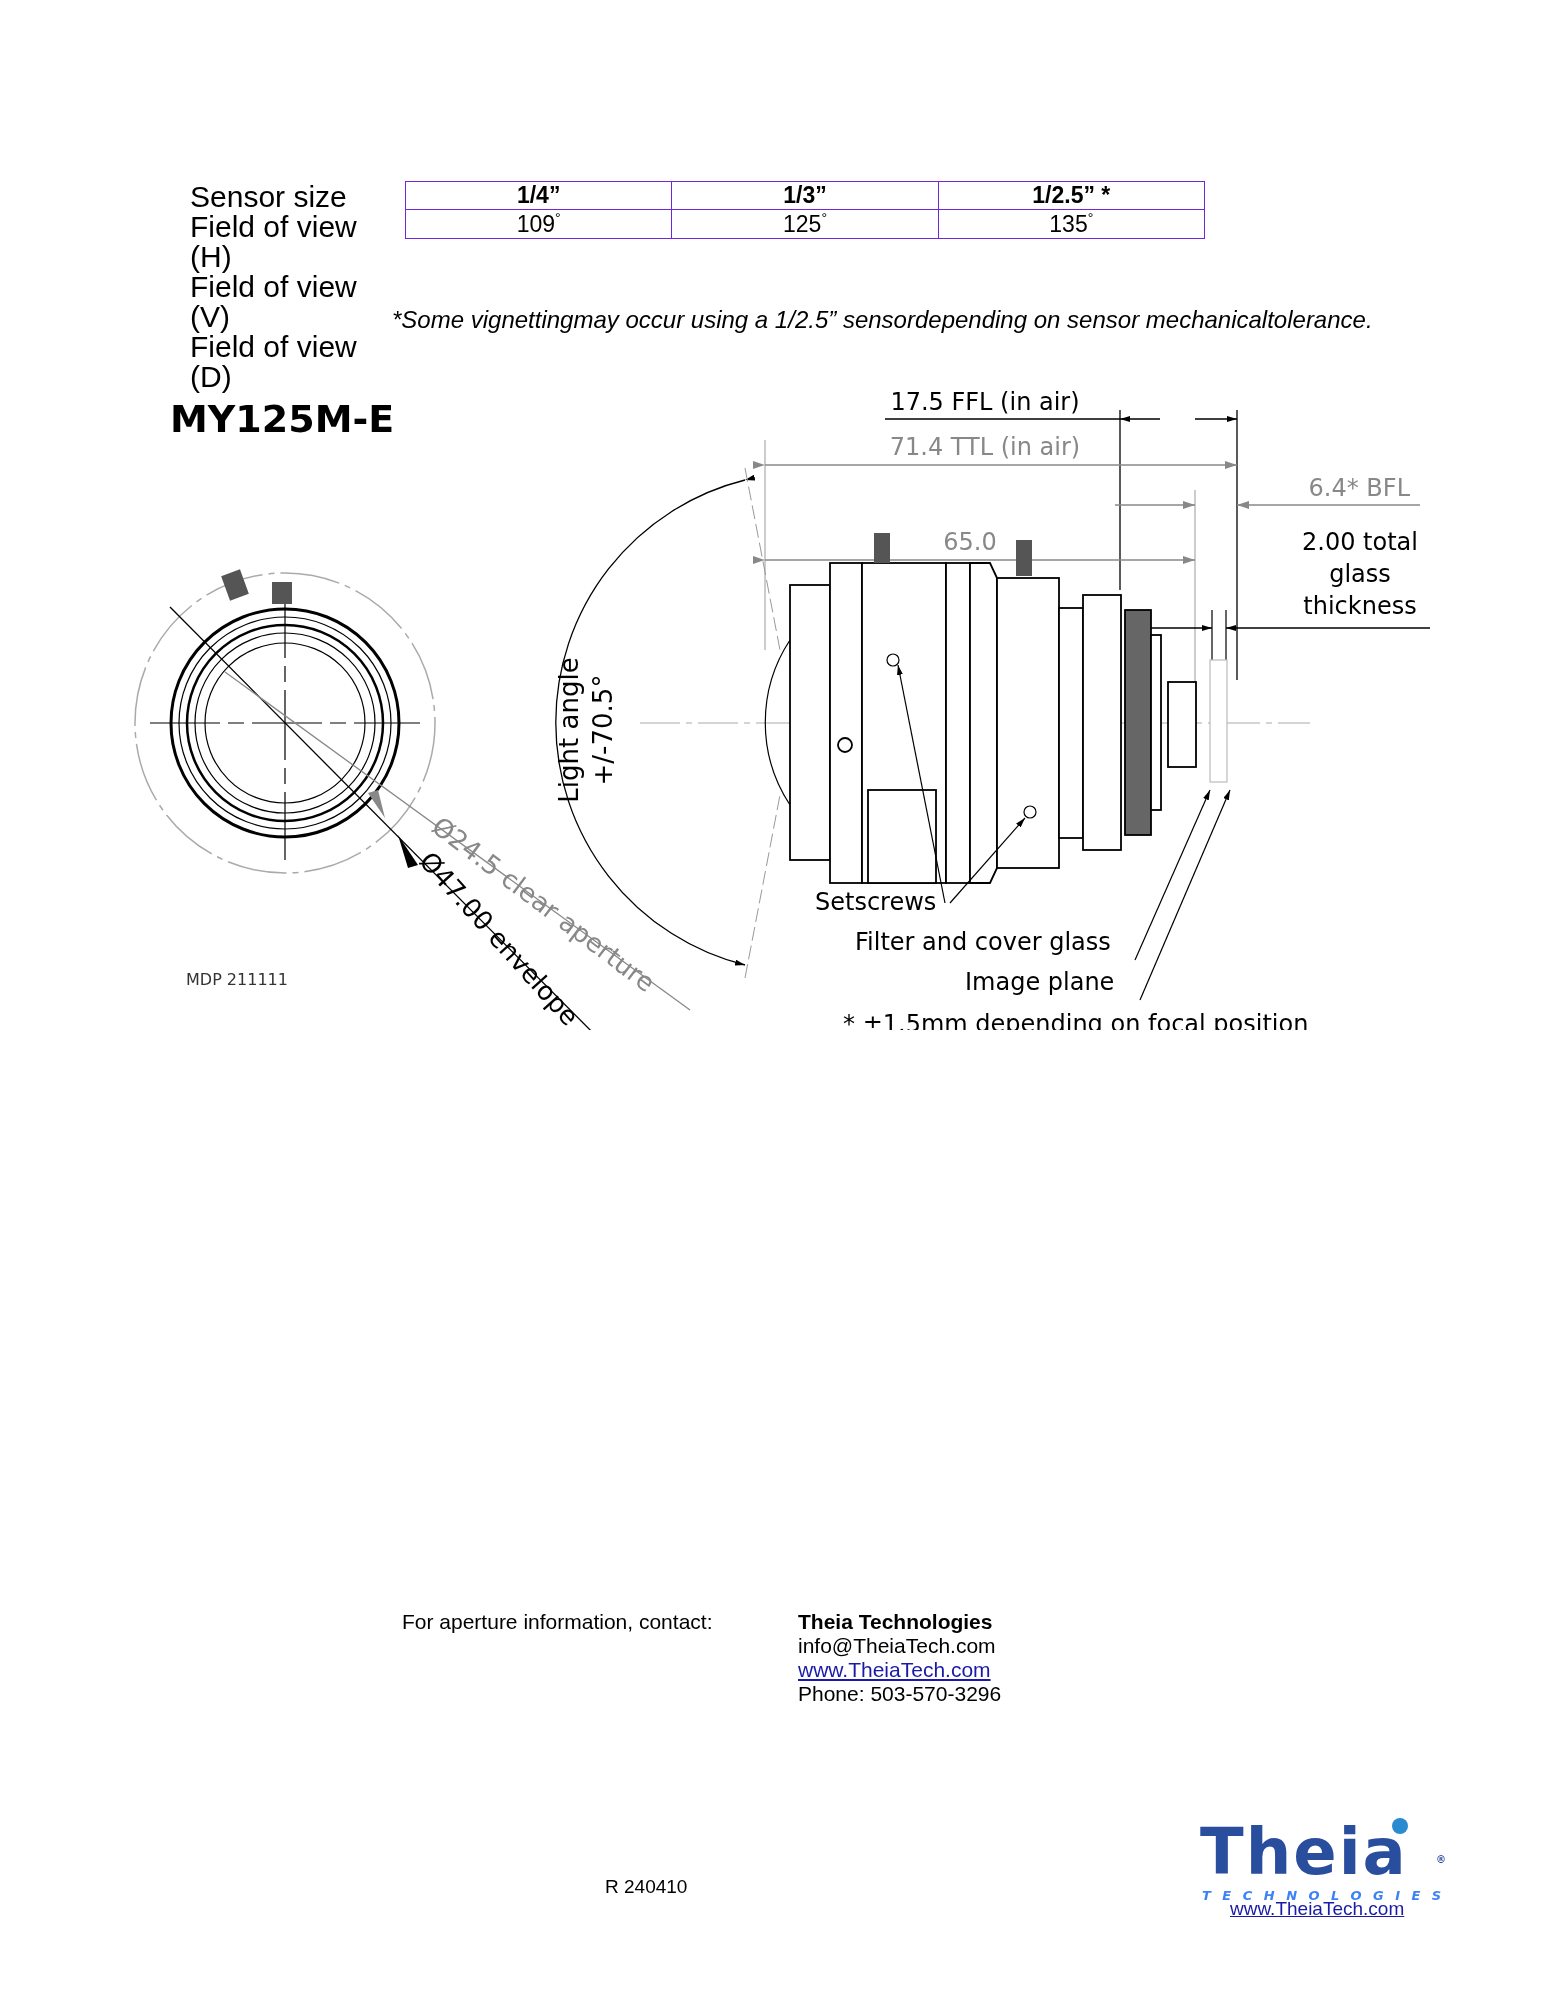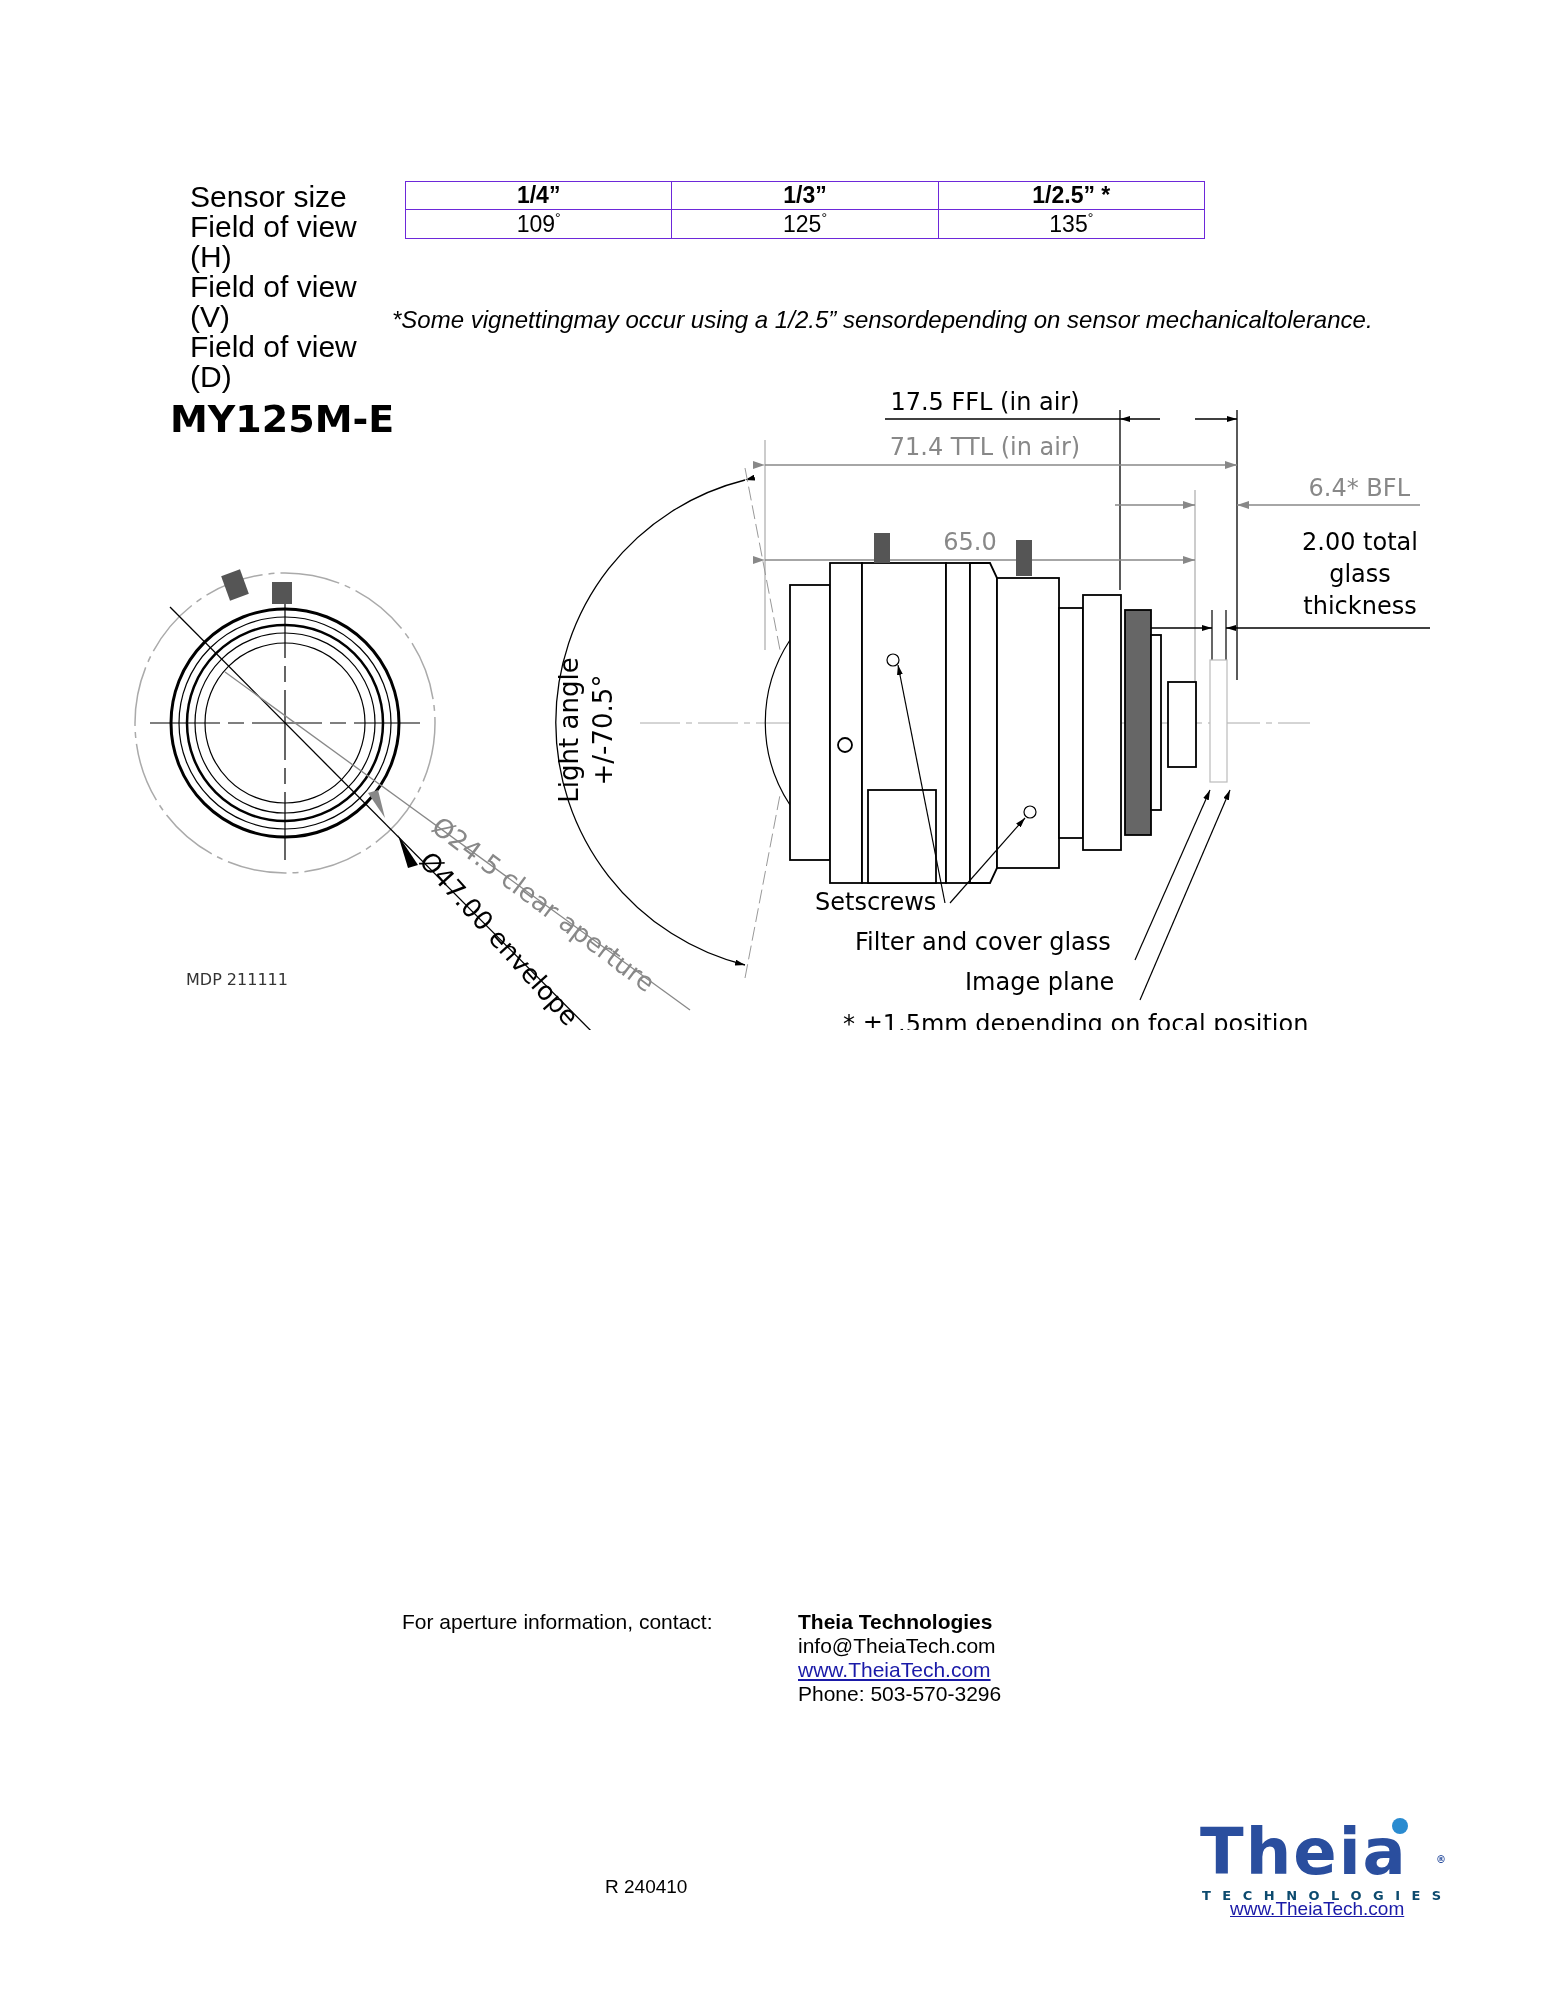--- a/index.html
+++ b/index.html
@@ -15,21 +15,21 @@
   .dtext { font-family:"DejaVu Sans", sans-serif; }
   .contact-label { position:absolute; left:402px; top:1610px; font-size:21px; }
   .contact { position:absolute; left:798px; top:1610px; font-size:21px; line-height:24px; }
   .contact .name { font-weight:bold; }
   .contact .web { color:#1a1aa8; text-decoration:underline; text-decoration-color:#1a1aa8; }
   .rev { position:absolute; left:605px; top:1876px; font-size:19px; }
   .logo { position:absolute; left:1200px; top:1800px; width:250px;margin-top:20px; }
   .logo-word { font-family:"DejaVu Sans", sans-serif; font-weight:bold; color:#2a4e9e; font-size:64px; letter-spacing:2px; line-height:64px; position:relative; }
   .logo-dot { position:absolute; width:16px; height:16px; border-radius:50%; background:#2a8bd0; left:192px; top:-2px; }
   .logo-reg { position:absolute; left:236px; top:8px; font-size:10px; color:#2a4e9e; }
-  .logo-tech { font-family:"DejaVu Sans", sans-serif; font-weight:bold; color:#0c4a6e; font-size:13px; letter-spacing:11.5px; margin-top:4px; padding-left:2px; }
+  .logo-tech { font-family:"DejaVu Sans", sans-serif; font-weight:bold; color:#3b82f6; font-size:13px; letter-spacing:11.5px; margin-top:4px; padding-left:2px;font-style:italic; }
   .logo-web { position:absolute; left:1230px; top:1898px; font-size:19px; color:#1a1aa8; text-decoration:underline; }
 </style>
 </head>
 <body>
 
 <div class="fov-labels">
   <div>Sensor size</div>
   <div>Field of view (H)</div>
   <div>Field of view (V)</div>
   <div>Field of view (D)</div>

